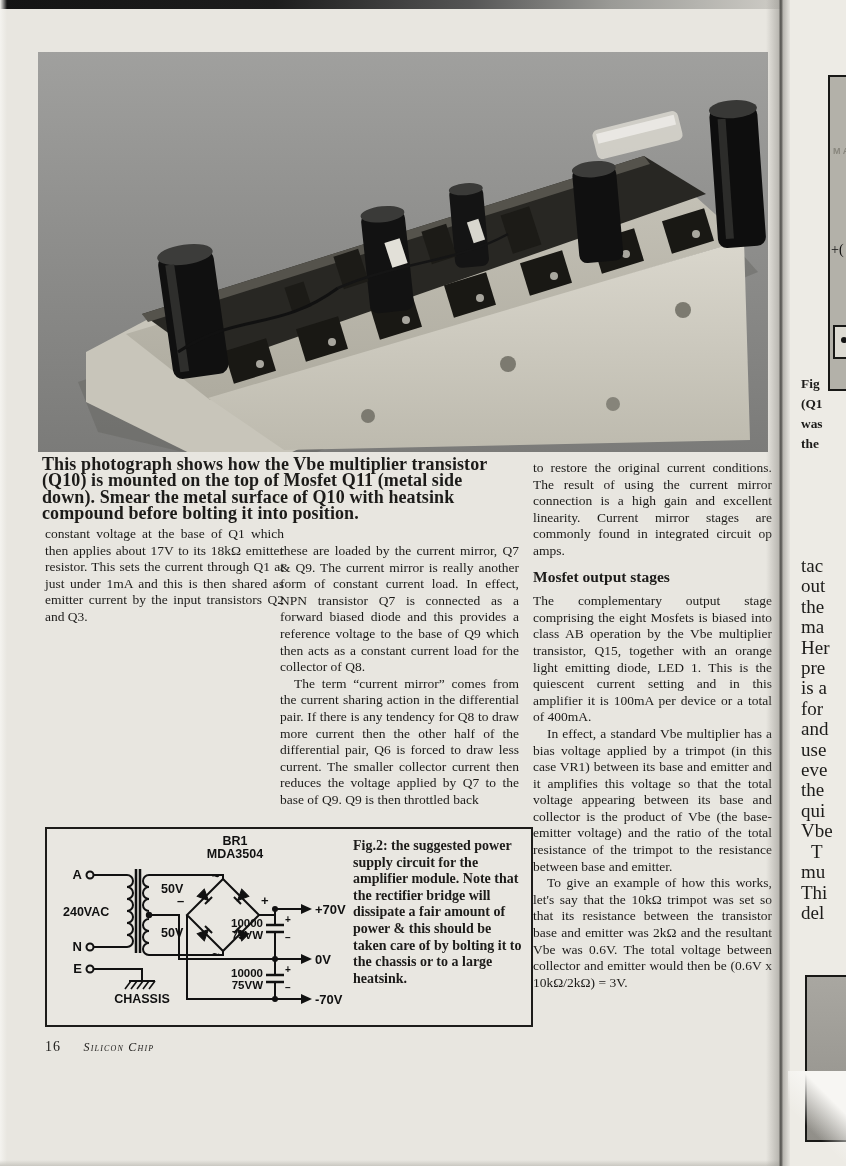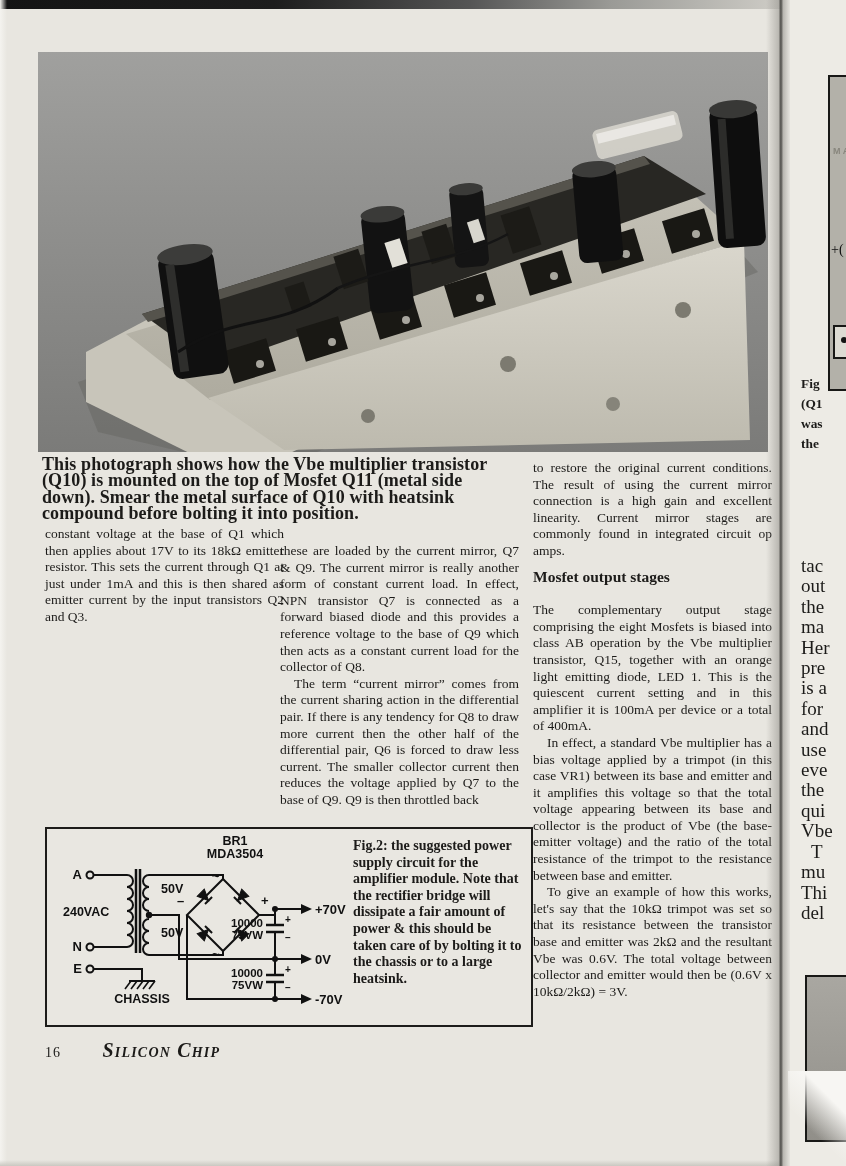--- a/index.html
+++ b/index.html
@@ -23,35 +23,35 @@
   
   .photo-caption{position:absolute;left:42px;top:456px;width:452px;
     font-weight:bold;font-size:18px;line-height:16.4px;letter-spacing:.1px;}
   .col{position:absolute;width:239px;font-size:13.5px;line-height:16.6px;
     text-align:justify;}
   .col p{margin:0;text-indent:14px;}
   .col p.noindent{text-indent:0;}
   .col-left{left:45px;top:526px;}
   .col-mid{left:280px;top:526px;margin-top:17px;}
   .col-right{left:533px;top:460px;}
-  .section-heading{font-weight:bold;font-size:15.5px;margin:9px 0 17px;text-indent:0;
+  .section-heading{font-weight:bold;font-size:15.5px;margin:9px 0 8px;text-indent:0;
     font-family:"Liberation Serif","DejaVu Serif",serif;}
 
   
   .figbox{position:absolute;left:45px;top:827px;width:484px;height:196px;
     border:2px solid #1d1c1a;background:#e9e7e1;}
   .fig-caption{position:absolute;left:306px;top:9px;width:170px;
     font-weight:bold;font-size:14px;line-height:16.6px;}
   .circuit{position:absolute;left:2px;top:2px;}
   .circuit text{font-family:"Liberation Sans","DejaVu Sans",sans-serif;font-weight:bold;fill:#111;}
 
   
   .footer{position:absolute;left:45px;top:1039px;width:400px;font-size:14px;}
   .page-num{font-weight:normal;letter-spacing:1px;}
-  .mag-title{font-style:italic;font-variant:small-caps;letter-spacing:1.2px;margin-left:38px;font-size:20px;font-weight:bold;}
+  .mag-title{font-style:italic;font-variant:small-caps;letter-spacing:1.2px;margin-left:19px;font-size:12px;}
 
   
   .gutter{position:absolute;left:766px;top:0;width:24px;height:1166px;
     background:linear-gradient(90deg,rgba(232,230,224,0) 0%,rgba(150,148,142,.55) 52%,#4c4b47 62%,#b9b7b1 72%,#e6e4de 100%);}
   .next-page{position:absolute;left:790px;top:0;width:56px;height:1166px;
     background:#edebe5;overflow:hidden;}
   .np-figbox{position:absolute;left:38px;top:75px;width:30px;height:312px;
     border:2px solid #181816;border-right:none;background:#b3b1a9;}
   .np-figbox .np-letters{position:absolute;left:3px;top:68px;font-family:"Liberation Sans",sans-serif;
     font-weight:bold;font-size:9px;line-height:13px;color:#88867d;}

